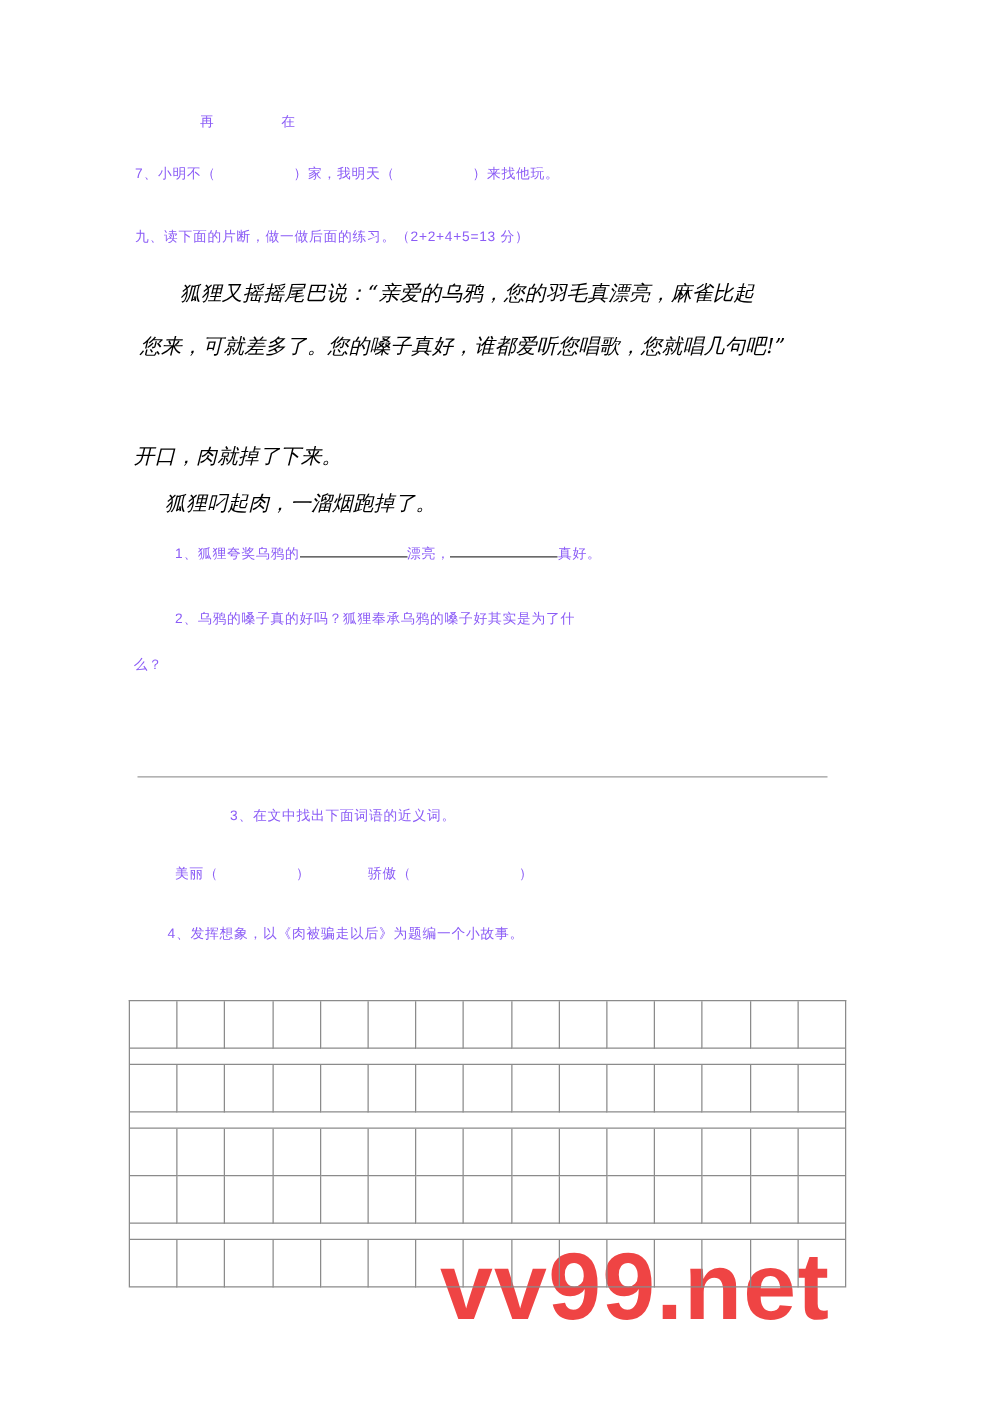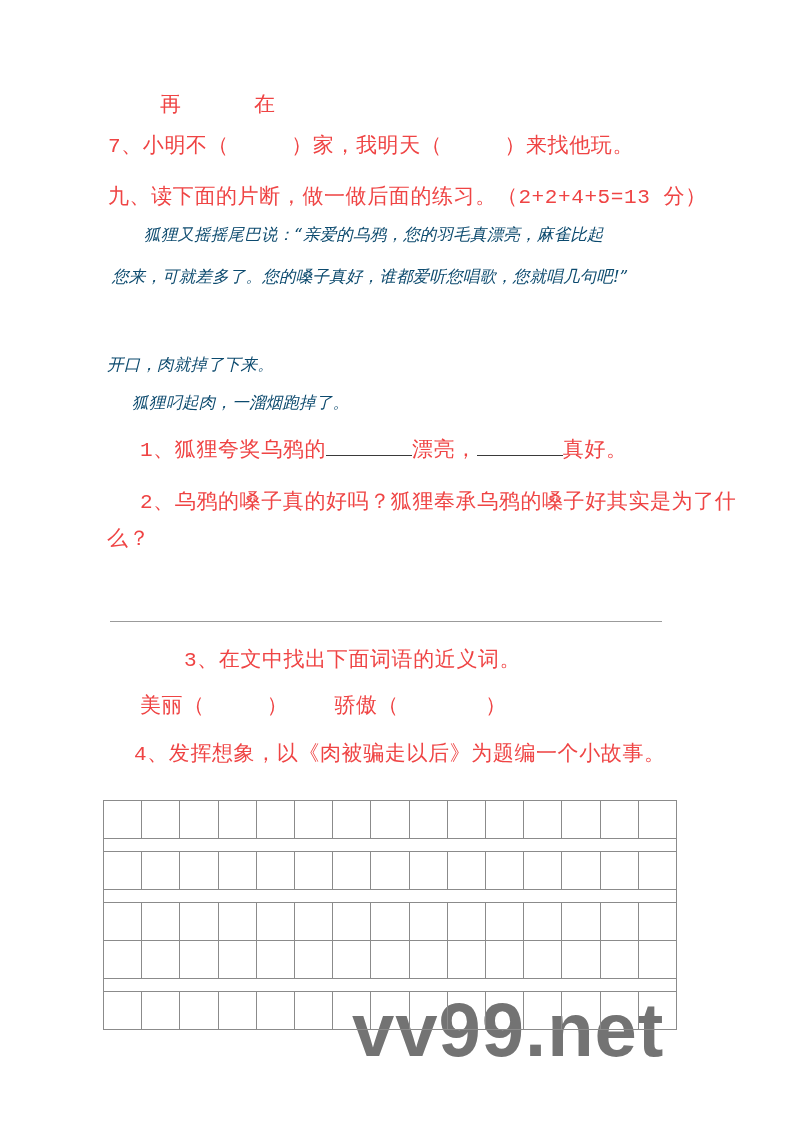--- a/index.html
+++ b/index.html
@@ -23,49 +23,49 @@
   }
 
   
   #watermark {
     position: absolute;
     left: 352px;
     top: 992px;
     font-family: "Liberation Sans", "DejaVu Sans", sans-serif;
     font-size: 76px;
     font-weight: bold;
-    color: #737373;
+    color: #ef4444;
     letter-spacing: 1px;
     line-height: 1;
     white-space: nowrap;
     z-index: 1;
     user-select: none;
   }
 
   
   .line {
     position: absolute;
     white-space: nowrap;
     z-index: 3;
   }
 
   
   .printed {
-    font-family: Liberation Mono, monospace;
-    font-size: 21px;
+    font-family: Liberation Sans, sans-serif;
+    font-size: 11px;
     letter-spacing: 0.6px;
-    color: #ef4444;
+    color: #8b5cf6;
   }
 
   
   .passage {
     font-family: "DejaVu Serif", "Liberation Serif", serif;
     font-size: 16.5px;
     letter-spacing: 0.2px;
-    color: #0c4a6e;
+    color: #000000;
     font-style: italic;
   }
 
   .ul {
     display: inline-block;
     border-bottom: 1.4px solid #3a3a3a;
     vertical-align: baseline;
   }
 
   .gap-sm { display: inline-block; width: 46px; }

